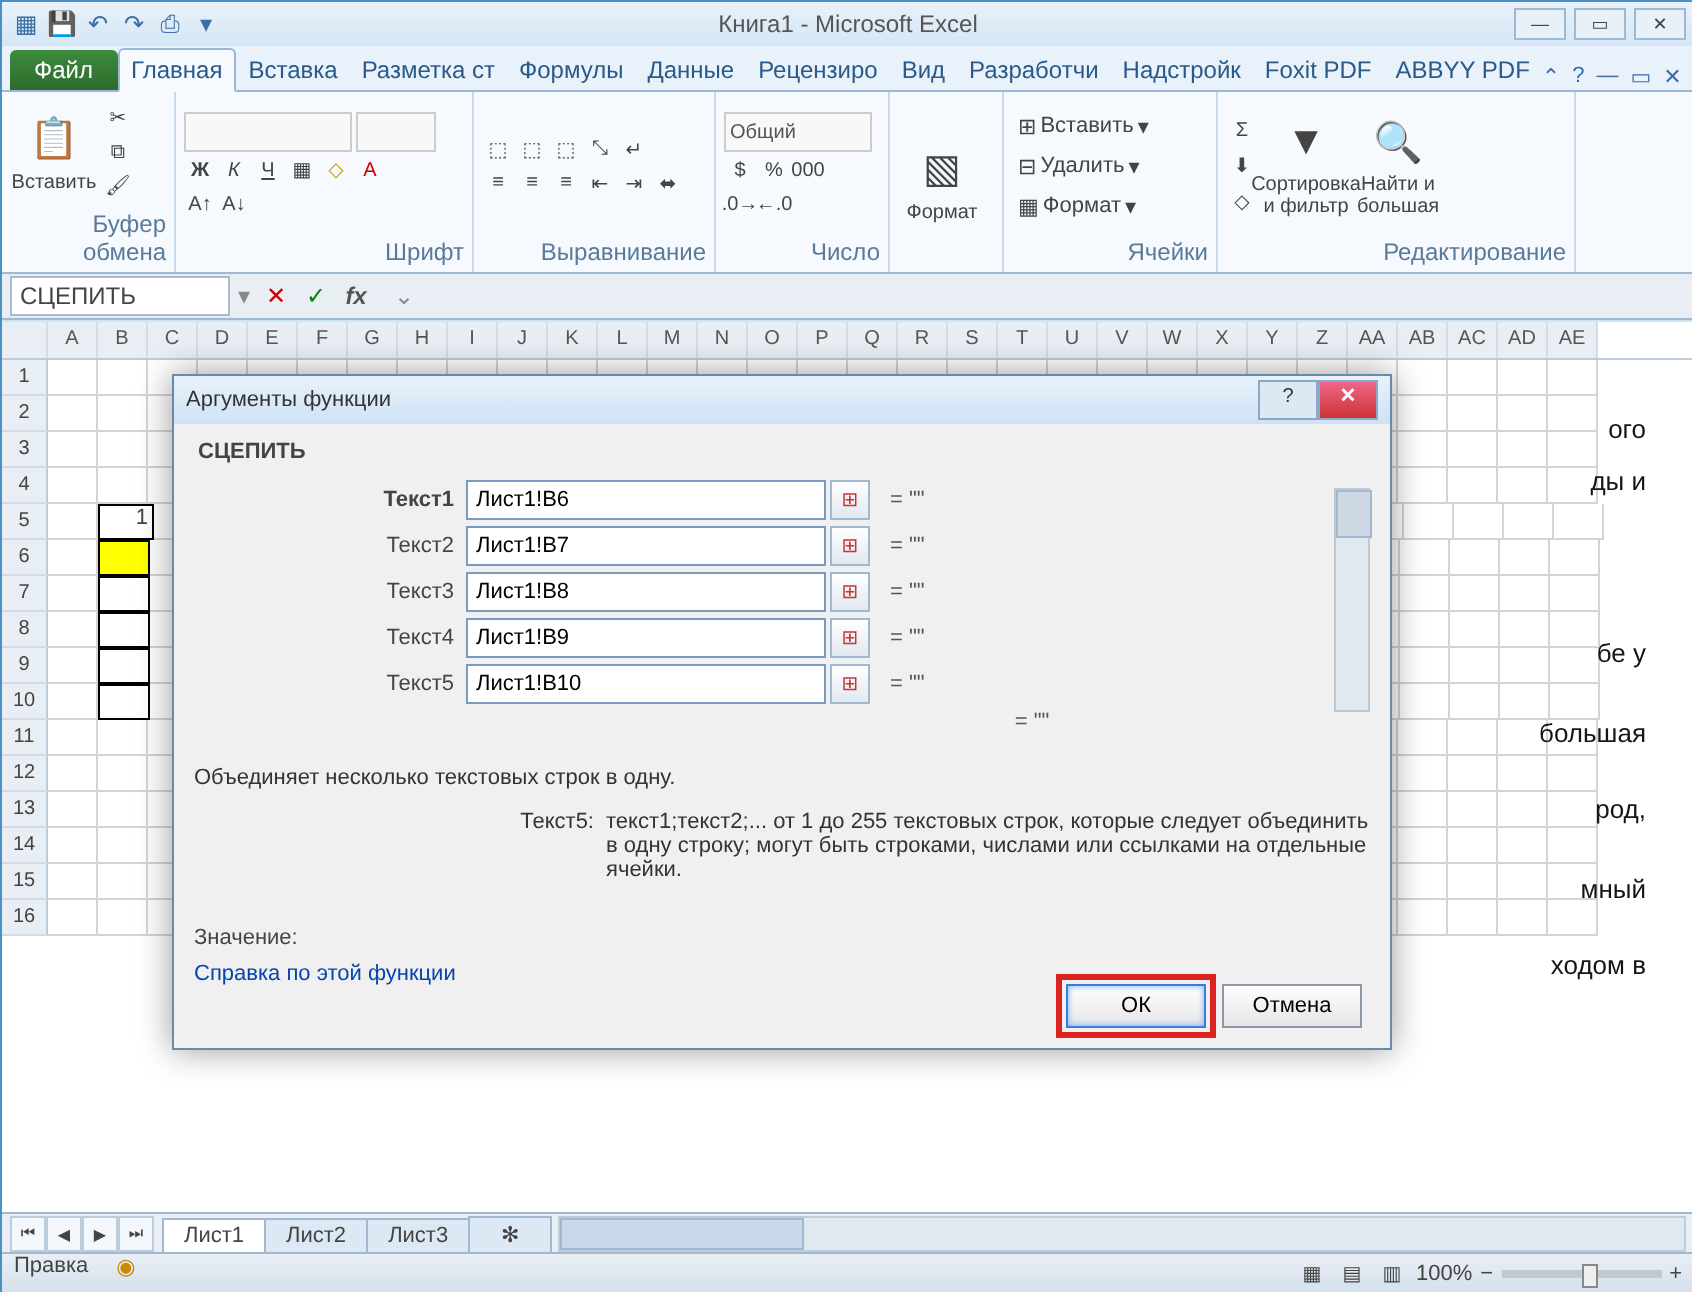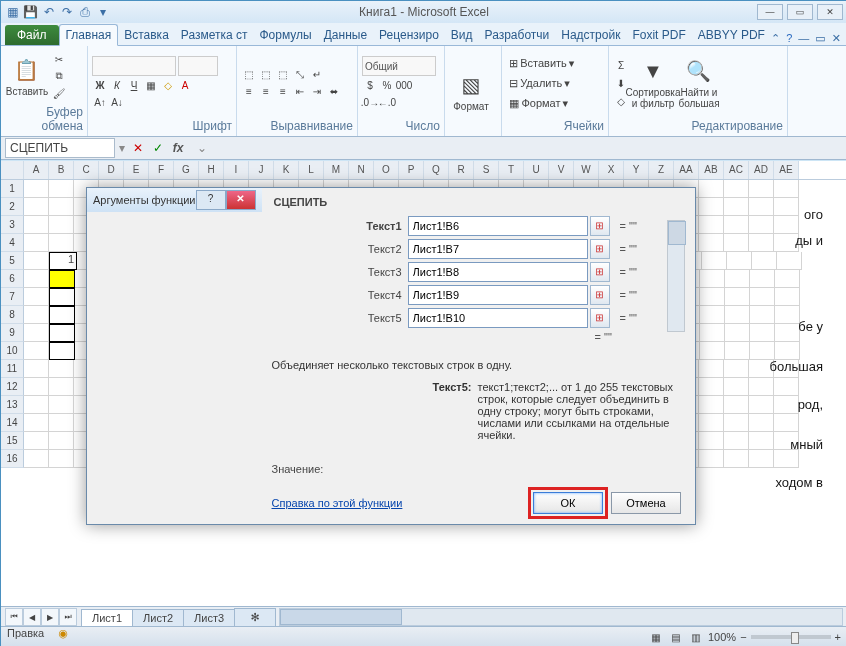--- a/index.html
+++ b/index.html
@@ -51,41 +51,41 @@
 .st{padding:2px 10px;background:#fff;border:1px solid #a0b8d0;border-bottom:none;margin-right:-1px}
 .st.inactive{background:#dce8f4}
 .hscroll{flex:1;height:16px;border:1px solid #bcd;margin:0 4px;background:#e0e8f0;display:flex}
 .hscroll .thumb{width:120px;background:#c9d8e8;border:1px solid #a0b8d0}
 
 .status{position:absolute;bottom:0;left:0;right:0;height:20px;background:linear-gradient(#e9eef4,#d4e0ec);display:flex;padding:0 6px;font-size:11px;border-top:1px solid #a0b8d0}
 .status-right{margin-left:auto;display:flex;align-items:center;gap:4px}
 .zoom-slider{width:80px;height:4px;background:#c0c8d0;position:relative}
 .zoom-slider::before{content:"";position:absolute;left:50%;top:-3px;width:6px;height:10px;background:#eee;border:1px solid #888}
 
-.dialog{position:absolute;left:85px;top:186px;width:608px;height:336px;background:#f0f0f0;border:1px solid #6a8aaa;box-shadow:0 0 16px rgba(0,0,0,0.4);font-size:11px;display:flex;flex-direction:row}
+.dialog{position:absolute;left:85px;top:186px;width:608px;height:336px;background:#f0f0f0;border:1px solid #6a8aaa;box-shadow:0 0 16px rgba(0,0,0,0.4);font-size:11px;display:flex;flex-direction:column}
 .dlg-title{height:24px;background:linear-gradient(#e9f2fb,#cee2f5);display:flex;align-items:center;padding:0 6px;color:#333}
 .dlg-tbtns{margin-left:auto;display:flex;gap:0}
 .dlg-tbtn{width:28px;height:18px;border:1px solid #8aa8c8;background:#dce8f4;text-align:center;font-size:10px;line-height:16px}
 .dlg-tbtn.close{background:linear-gradient(#e68,#c33);color:#fff;font-weight:bold}
 .dlg-body{flex:1;padding:6px 10px;position:relative;display:flex;flex-direction:column}
 .fn-name{font-weight:bold;margin:2px 0 6px 2px}
 .args{position:relative}
 .arg-row{display:flex;align-items:center;height:23px}
 .arg-label{width:130px;text-align:right;padding-right:6px}
 .arg-input{width:170px;height:18px;border:1px solid #7a9ac0;background:#fff;padding:0 4px;font-size:11px}
 .ref-btn{width:18px;height:18px;border:1px solid #a0b8d0;background:linear-gradient(#fff,#e0e8f0);margin-left:2px;display:flex;align-items:center;justify-content:center;color:#c33;font-size:10px}
 .arg-eq{margin-left:10px;color:#555}
 .args-scroll{position:absolute;right:0;top:6px;width:16px;height:110px;background:#e0e8f0;border:1px solid #c0c8d0}
 .args-scroll .sthumb{width:100%;height:22px;background:#cdd8e4;border:1px solid #a0b8d0}
 .desc{margin-top:16px;color:#333}
 .desc .argdesc{display:flex;margin-top:10px}
-.argdesc .al{width:200px;text-align:right;font-weight:bold;padding-right:6px}
+.argdesc .al{width:200px;text-align:right;font-weight:normal;padding-right:6px}
 .argdesc .ad{flex:1}
 .val-row{margin-top:22px}
-.help-link{color:#0645ad;text-decoration:underline;margin-top:22px;cursor:pointer}
+.help-link{color:#0645ad;margin-top:6px;cursor:pointer}
 .dlg-btns{position:absolute;right:14px;bottom:10px;display:flex;gap:8px}
 .dbtn{width:70px;height:22px;border:1px solid #8a98a8;background:linear-gradient(#fefefe,#e6e6e6);font-size:11px}
 .dbtn.ok{outline:3px solid #d22;outline-offset:2px;border:1px solid #3b7dd8;box-shadow:0 0 3px #6af inset}
 
 .bg-text{position:absolute;right:24px;font-size:13px;color:#161616}
 </style>
 </head>
 <body>
 <div class="app">
 

